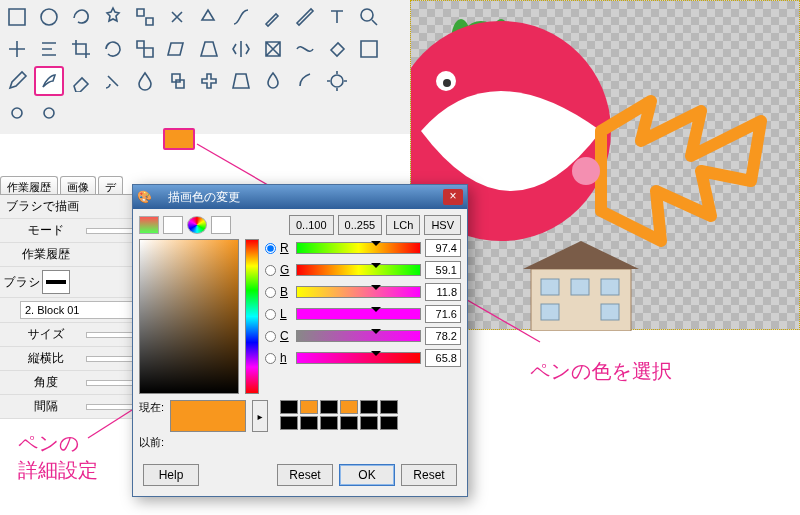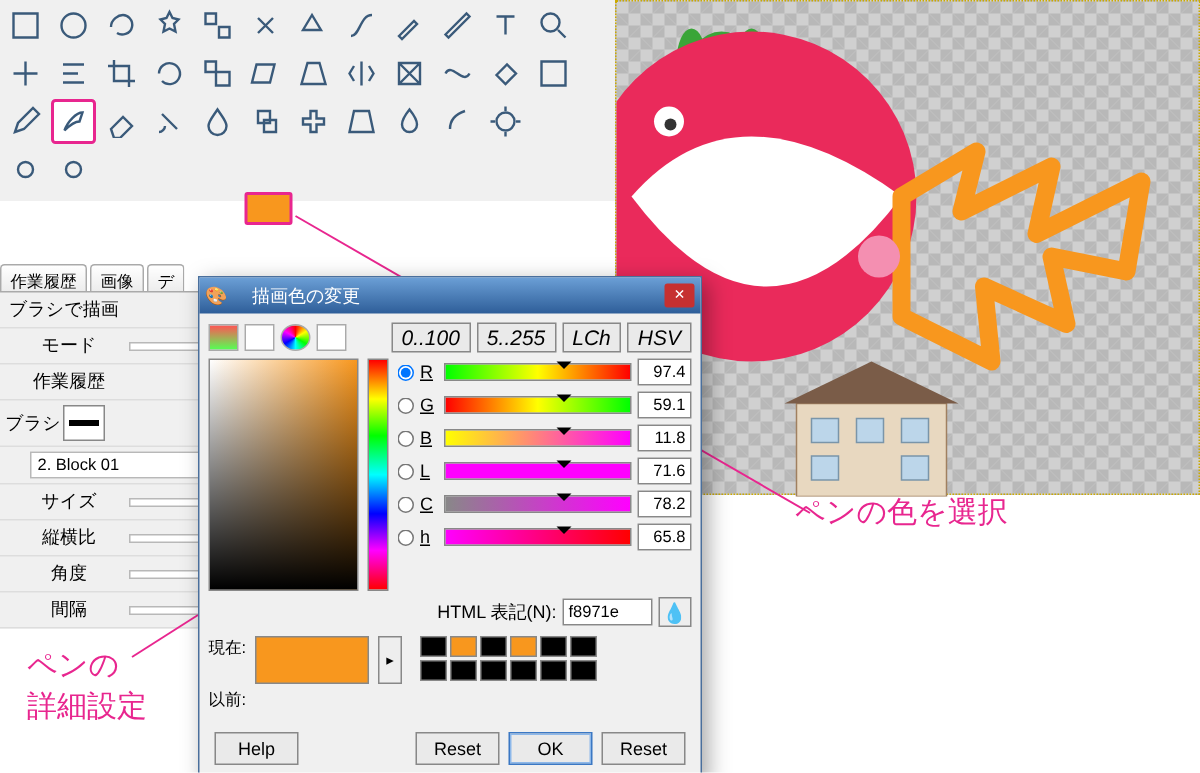--- a/index.html
+++ b/index.html
@@ -15,30 +15,30 @@
 .tabs-bar { position: absolute; top: 176px; left: 0; display: flex; gap: 2px; font-size: 11px; }
 .tab { background: linear-gradient(#fff,#e8e8e8); border: 1px solid #aaa; padding: 3px 6px; border-bottom: none; border-radius: 3px 3px 0 0; cursor: pointer; }
 .opts { position: absolute; top: 194px; left: 0; width: 410px; border-top: 1px solid #aaa; background: #f0f0f0; }
 .opt-row { display: flex; align-items: center; border-bottom: 1px solid #ddd; padding: 3px 6px; min-height: 22px; font-size: 12px; }
 .opt-row .lbl { width: 80px; text-align: center; }
 .opt-row .val { background: #fff; border: 1px solid #b8b8b8; padding: 2px 4px; flex: 1; font-size: 11px; }
 .brush-prev { width: 28px; height: 24px; background: #fff; border: 1px solid #888; display: flex; align-items: center; justify-content: center; margin-right: 6px; }
 .brush-prev::before { content: ""; width: 20px; height: 4px; background: #000; }
 .canvas { position: absolute; top: 0; left: 410px; width: 390px; height: 330px; background-color: #d0d0d0; background-image: linear-gradient(45deg,#b8b8b8 25%,transparent 25%),linear-gradient(-45deg,#b8b8b8 25%,transparent 25%),linear-gradient(45deg,transparent 75%,#b8b8b8 75%),linear-gradient(-45deg,transparent 75%,#b8b8b8 75%); background-size: 16px 16px; background-position: 0 0,0 8px,8px -8px,-8px 0; border: 1px dotted #ccaa00; }
 .annot { position: absolute; font-size: 20px; color: #e8268f; font-family: serif; }
-.annot1 { top: 328px; left: 530px; font-family: Liberation Serif, serif; }
+.annot1 { top: 358px; left: 530px; font-family: Liberation Serif, serif; }
 .annot2 { top: 430px; left: 18px; }
 .dlg { position: absolute; top: 184px; left: 132px; width: 336px; background: #f0f0f0; border: 1px solid #4a6f9c; box-shadow: 4px 4px 14px rgba(0,0,0,.35); }
 .dlg-title { height: 24px; background: linear-gradient(#6b9fd6,#2e5e99); color: #fff; display: flex; align-items: center; padding: 0 4px; font-size: 12px; }
 .dlg-title .t { margin-left: 16px; flex: 1; }
 .dlg-title .x { width: 20px; height: 16px; background: #c63030; color: #fff; text-align: center; font-size: 12px; line-height: 15px; border-radius: 2px; cursor: pointer; }
 .dlg-body { padding: 6px; }
 .dlg-top { display: flex; gap: 4px; align-items: center; margin-bottom: 4px; }
 .model-ico { width: 20px; height: 18px; border: 1px solid #aaa; background: #fff; }
-.range-btn { height: 20px; padding: 0 6px; background: #eaeaea; border: 1px solid #888; font-size: 14px; cursor: pointer; font-style: italic; }
+.range-btn { height: 20px; padding: 0 6px; background: #eaeaea; border: 1px solid #888; font-size: 11px; cursor: pointer; }
 .dlg-mid { display: flex; gap: 6px; }
 .picker { width: 100px; height: 155px; background: linear-gradient(to right,#fff,#f8971e); position: relative; border: 1px solid #888; }
 .picker::after { content: ""; position: absolute; inset: 0; background: linear-gradient(to bottom,transparent,#000); }
 .hue { width: 14px; height: 155px; background: linear-gradient(#f00,#ff0 17%,#0f0 33%,#0ff 50%,#00f 67%,#f0f 83%,#f00); border: 1px solid #888; }
 .channels { flex: 1; }
 .ch { display: flex; align-items: center; gap: 4px; margin-bottom: 4px; }
 .ch .rad { width: 11px; height: 11px; }
 .ch .cl { text-decoration: underline; font-size: 12px; width: 12px; }
 .ch .bar { flex: 1; height: 12px; border: 1px solid #888; position: relative; }
 .ch .bar::after { content: ""; position: absolute; top: -2px; left: 60%; border: 5px solid transparent; border-top-color: #000; }
@@ -353,21 +353,21 @@
     <span class="x">×</span>
   </div>
   <div class="dlg-body">
     <div class="dlg-top">
       <div class="model-ico" style="background:linear-gradient(#f55,#5f5)"></div>
       <div class="model-ico"></div>
       <div class="model-ico" style="background:conic-gradient(#f00,#ff0,#0f0,#0ff,#00f,#f0f,#f00);border-radius:50%"></div>
       <div class="model-ico"></div>
       <div style="flex:1"></div>
       <button class="range-btn">0..100</button>
-      <button class="range-btn">5..255</button>
+      <button class="range-btn">0..255</button>
       <button class="range-btn">LCh</button>
       <button class="range-btn">HSV</button>
     </div>
     <div class="dlg-mid">
       <div class="picker"></div>
       <div class="hue"></div>
       <div class="channels" id="channels">
           <div class="ch">
             <input type="radio" class="rad" checked="" style="">
             <span class="cl">R</span>
@@ -398,25 +398,20 @@
             <div class="bar bar-c"></div>
             <input class="num" value="78.2" style="">
           </div>
           <div class="ch">
             <input type="radio" class="rad" style="">
             <span class="cl">h</span>
             <div class="bar bar-h"></div>
             <input class="num" value="65.8" style="">
           </div>
         </div>
-    </div>
-    <div class="html-row">
-      <span style="flex:1;text-align:right">HTML 表記(N):</span>
-      <input value="f8971e" style="">
-      <button class="eyedrop">💧</button>
     </div>
     <div class="cur-prev">
       <div class="lbls">
         <span>現在:</span>
         <span>以前:</span>
       </div>
       <div class="cur-sw"></div>
       <div class="arrow-btn">▸</div>
       <div class="palette" id="palette">
           <div class="pal-row">

